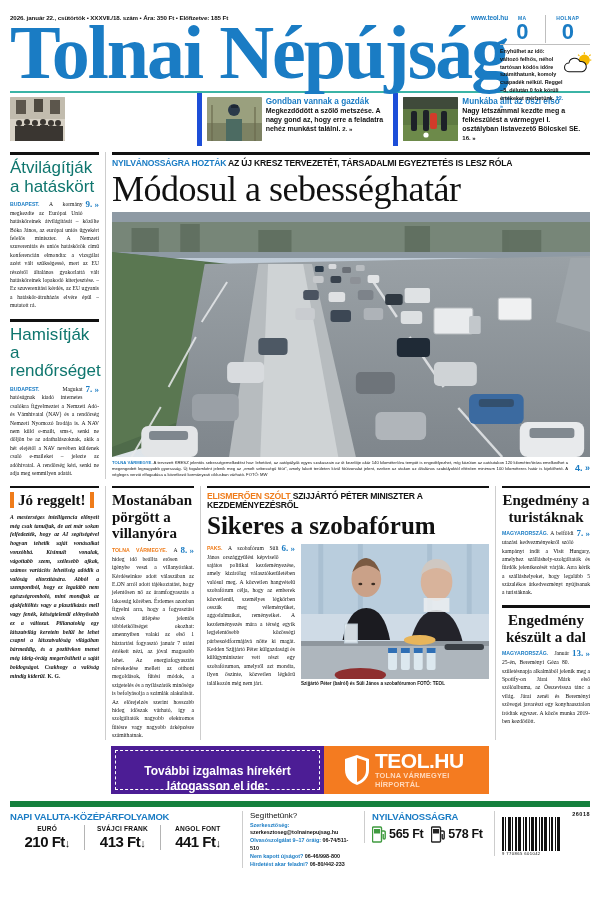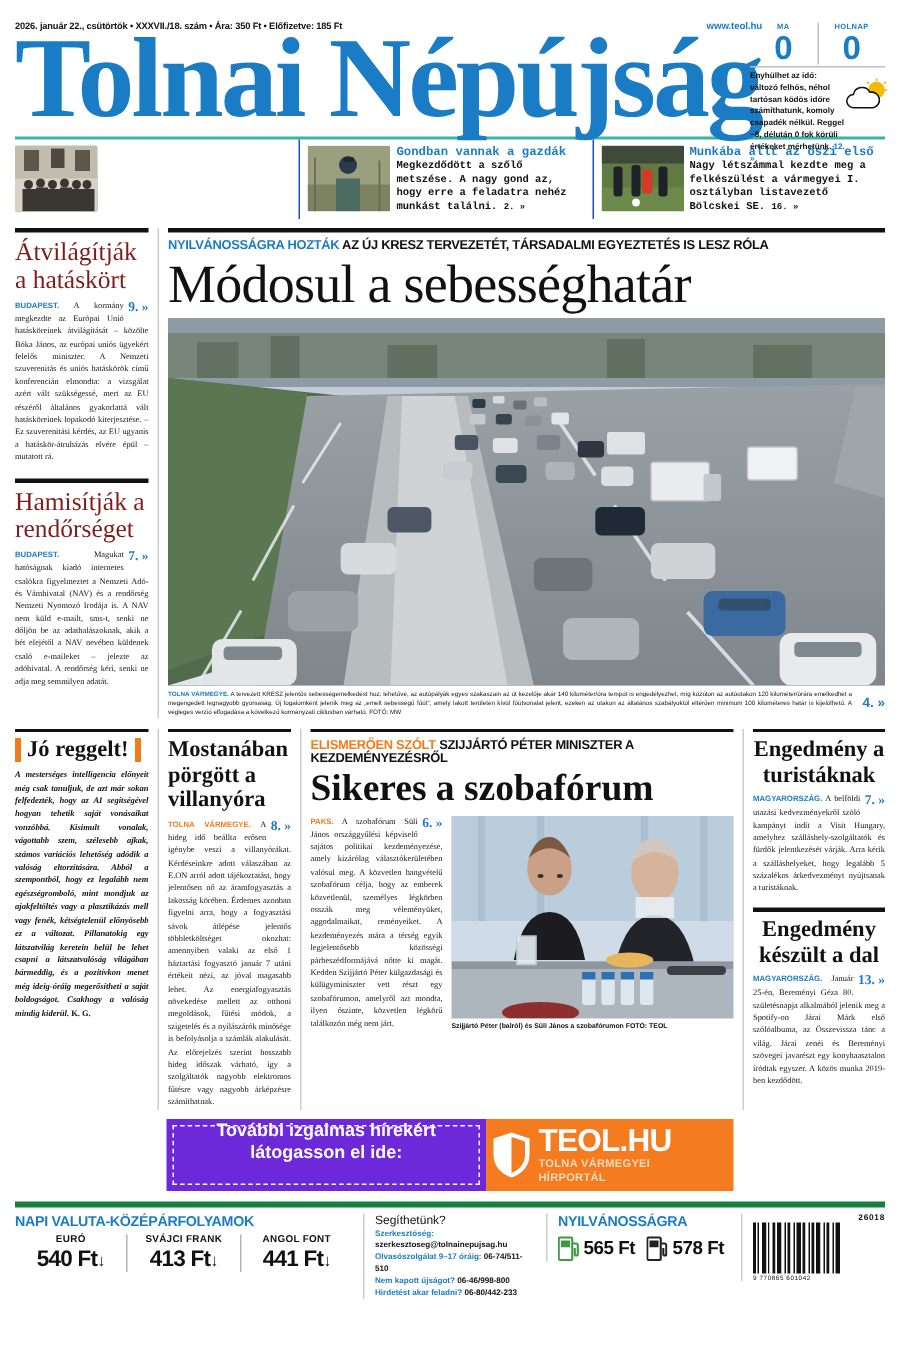--- a/index.html
+++ b/index.html
@@ -25,34 +25,34 @@
   .wcell+.wcell{border-left:1px solid #bfbfbf;}
   .wlabel{font-size:5px;font-weight:bold;color:#1a7cc4;letter-spacing:.3px;}
   .wtemp{font-size:22px;font-weight:bold;color:#1a7cc4;line-height:1;}
   .wtext{font-size:5.4px;line-height:1.45;font-weight:bold;color:#111;margin-top:3px;padding-right:26px;position:relative;}
   .wpage{color:#1a7cc4;}
   .wicon{position:absolute;right:-2px;top:4px;width:30px;height:22px;}
 
   
   .teaserstrip{display:flex;gap:0;margin-top:5px;border-top:2px solid #3bb4a6;}
   .teaser{display:flex;gap:4px;padding:4px 5px 4px 0;flex:1;}
-  .teaser+.teaser{border-left:1px solid #1d4ed8;padding-left:5px;font-family:Liberation Mono, monospace;}
+  .teaser+.teaser{border-left:5px solid #1d4ed8;padding-left:5px;}
   .tphoto{width:55px;height:44px;flex:0 0 55px;border-radius:1px;overflow:hidden;position:relative;}
   .ttitle{font-size:8.2px;font-weight:bold;color:#1a7cc4;line-height:1.1;margin-bottom:1.5px;}
   .ttext{font-size:7px;line-height:1.25;color:#111;font-weight:600;}
   .tnum{color:#111;font-weight:bold;font-size:6px;}
 
   
   .main{display:flex;margin-top:6px;}
   .colL{width:95px;flex:0 0 95px;padding-right:6px;box-sizing:border-box;}
   .colC{flex:1;padding-left:6px;border-left:1px solid #cdcdcd;box-sizing:border-box;}
 
   .rulebar{height:3px;background:#111;margin-bottom:4px;}
   .rulebar.thin{height:2px;}
-  .art-head{font-family:Liberation Serif, serif;font-size:17px;line-height:1.08;font-weight:normal;color:#7f1d1d;margin:0 0 4px 0;}
+  .art-head{font-family:Liberation Sans, sans-serif;font-size:17px;line-height:1.08;font-weight:normal;color:#0f766e;margin:0 0 4px 0;}
   .body-txt{font-family:"Liberation Serif", serif;font-size:5.6px;line-height:1.5;text-align:justify;color:#111;}
   .loc{color:#1a7cc4;font-weight:bold;font-family:"Liberation Sans",sans-serif;font-size:5.2px;}
   .pgref{color:#1a7cc4;font-weight:bold;font-size:9px;float:right;margin-left:3px;line-height:1;}
 
   .kicker{font-size:8.6px;font-weight:bold;letter-spacing:-.2px;line-height:1.1;margin-bottom:2px;}
   .kicker .k1{color:#1a7cc4;}
   .kicker .k1.orange{color:#ef7c1a;}
   .kicker .k2{color:#111;}
   .lead-head{font-family:"Liberation Serif", serif;font-size:36px;line-height:1;font-weight:normal;margin:2px 0 5px 0;color:#111;letter-spacing:-.5px;}
 
@@ -78,29 +78,29 @@
   .cc-head{font-family:"Liberation Serif",serif;font-size:25px;line-height:1.05;margin:1px 0 5px 0;}
   .cc-flex{display:flex;gap:6px;}
   .cc-txt{width:88px;flex:0 0 88px;}
   .cc-photo{flex:1;height:135px;position:relative;overflow:hidden;background:#b9c6d2;}
   .photo-cap{font-size:4.6px;font-weight:bold;margin-top:2px;color:#111;}
 
   .r-head{font-family:"Liberation Serif",serif;font-size:15px;line-height:1.12;margin:0 0 4px 0;text-align:center;}
 
   
   .promo{display:flex;margin-top:6px;height:48px;margin-left:101px;margin-right:101px;}
-  .promo-l{flex:1;background:#6d28d9;display:flex;align-items:flex-start;justify-content:center;position:relative;}
+  .promo-l{flex:1;background:#4c1d95;display:flex;align-items:flex-end;justify-content:center;position:relative;}
   .promo-l .dash{position:absolute;inset:4px;border:1.5px dashed #ffffff;}
   .promo-l span{color:#fff;font-weight:bold;font-size:12px;text-align:center;line-height:1.25;position:relative;z-index:2;}
-  .promo-r{width:165px;flex:0 0 165px;background:#f47b20;display:flex;align-items:center;gap:5px;padding-left:4px;box-sizing:border-box;}
+  .promo-r{width:165px;flex:0 0 165px;background:#f47b20;display:flex;align-items:center;gap:5px;padding-left:20px;box-sizing:border-box;}
   .teol-main{color:#fff;font-weight:bold;font-size:21px;line-height:1;letter-spacing:-.5px;}
   .teol-sub{color:#ffd9bd;font-weight:bold;font-size:7.4px;line-height:1.25;letter-spacing:.2px;}
 
   
-  .footer{display:flex;margin-top:7px;border-top:4px solid #15803d;padding-top:4px;align-items:flex-start;}
+  .footer{display:flex;margin-top:7px;border-top:6px solid #15803d;padding-top:4px;align-items:flex-start;}
   .fx{padding:0 7px;box-sizing:border-box;}
   .fx+.fx{border-left:1px solid #cdcdcd;}
   .f-title{font-size:9.5px;font-weight:bold;color:#1a7cc4;letter-spacing:-.2px;margin-bottom:3px;}
   .cur-row{display:flex;}
   .cur{flex:1;text-align:center;}
   .cur+.cur{border-left:1px solid #b4b4b4;}
   .cur-name{font-size:6.6px;font-weight:bold;letter-spacing:.2px;}
   .cur-val{font-size:15px;font-weight:bold;letter-spacing:-.5px;margin-top:1px;}
   .arrow{font-size:11px;font-weight:normal;}
   .help-title{font-size:8px;font-weight:normal;color:#111;margin-bottom:2px;}
@@ -493,21 +493,21 @@
   </div>
 
   <div class="footer">
 
     <div class="fx" style="width:232px;flex:0 0 232px;padding-left:0;">
       <div class="f-title">NAPI VALUTA-KÖZÉPÁRFOLYAMOK</div>
       <div class="cur-row">
         <div class="cur">
           <div class="cur-name">EURÓ</div>
           <div class="cur-val">
-            <span>540 Ft</span><span class="arrow">↓</span>
+            <span>210 Ft</span><span class="arrow">↓</span>
           </div>
         </div>
         <div class="cur">
           <div class="cur-name">SVÁJCI FRANK</div>
           <div class="cur-val">
             <span>413 Ft</span><span class="arrow">↓</span>
           </div>
         </div>
         <div class="cur">
           <div class="cur-name">ANGOL FONT</div>

